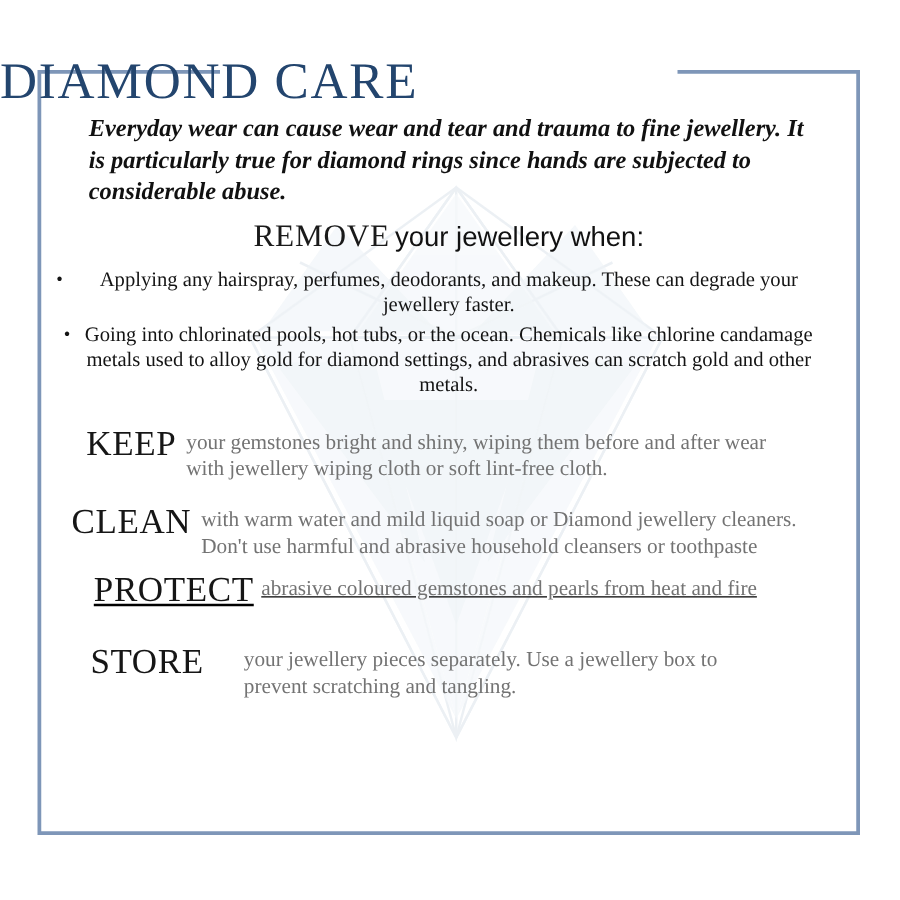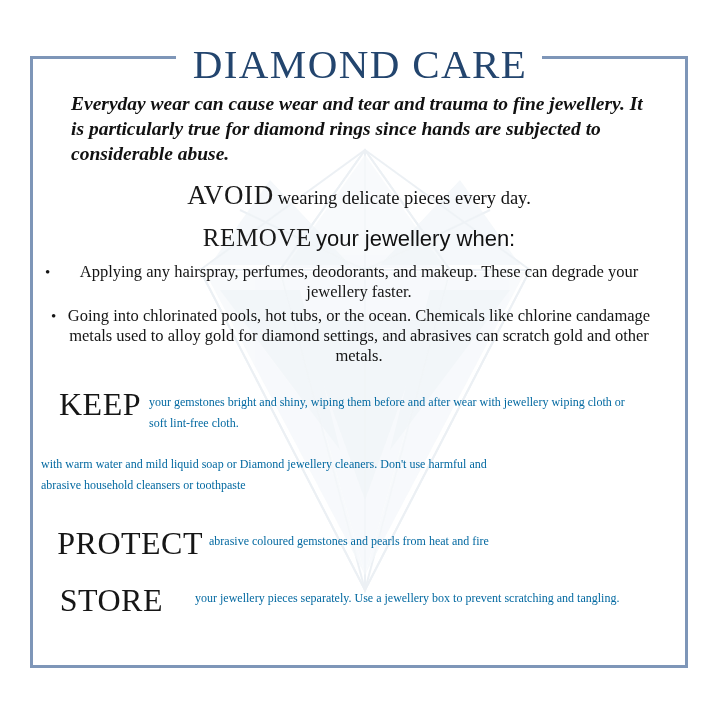--- a/index.html
+++ b/index.html
@@ -55,21 +55,20 @@
     height: 26px;
     background: #ffffff;
     z-index: 2;
   }
 
   #page-title {
     position: absolute;
     left: 0;
     right: 0;
     top: 41px;
-    text-align: center;
     z-index: 3;
     color: #23456e;
     font-family: "Liberation Serif", serif;
     font-size: 41px;
     line-height: 46px;
     letter-spacing: 1.4px;
     white-space: nowrap;
   }
 
   #content {
@@ -147,51 +146,51 @@
   
   .kv-row {
     display: flex;
     align-items: flex-start;
     margin-top: 18px;
   }
   .kv-row .label {
     flex: 0 0 auto;
     text-align: right;
     font-family: "Liberation Serif", serif;
-    font-size: 32px;
+    font-size: 28px;
     line-height: 28px;
     letter-spacing: 0.5px;
     color: #161616;
     padding-top: 2px;
     white-space: nowrap;
   }
   .kv-row .body {
     flex: 1 1 auto;
     font-family: "Liberation Serif", serif;
-    font-size: 12px;
+    font-size: 17px;
     line-height: 20.5px;
-    color: #0369a1;
+    color: #737373;
     padding-left: 8px;
     padding-top: 4px;
   }
 
   
   #row-keep    { margin-top: 22px; }
   #row-keep    .label { width: 108px; }
   #row-keep    .body  { max-width: 492px; }
 
   #row-clean   { margin-top: 17px; }
   #row-clean   .label { width: 120px; }
   #row-clean   .body  { max-width: 488px; }
 
   #row-check   { margin-top: 19px; }
   #row-check   .label { width: 130px; }
   #row-check   .body  { padding-left: 14px; padding-top: 9px; }
 
-  #row-protect { margin-top: 32px; }
+  #row-protect { margin-top: 10px; text-decoration: underline; }
   #row-protect .label { width: 170px; }
   #row-protect .body  { padding-left: 6px; max-width: 430px; }
 
   #row-store   { margin-top: 27px; gap: 20px; }
   #row-store   .label { width: 130px; }
   #row-store   .body  { padding-left: 12px; max-width: 430px; }
 </style>
 </head>
 <body>
 
@@ -229,24 +228,20 @@
 
   <div id="frame"></div>
   <div id="title-mask"></div>
 
   <div id="page-title">DIAMOND CARE</div>
 
   <div id="content">
 
     <p class="intro">Everyday wear can cause wear and tear and trauma to fine jewellery. It is particularly true for diamond rings since hands are subjected to considerable abuse.</p>
 
-    <div class="centre-row">
-      <span class="kw">AVOID</span>
-      <span class="tail">wearing delicate pieces every day.</span>
-    </div>
 
     <div class="centre-row remove-row">
       <span class="kw kw-sm">REMOVE</span>
       <span class="tail-sans">your jewellery when:</span>
     </div>
 
     <ul class="bullets">
       <li>
         <span class="dot">•</span>
         <span>Applying any hairspray, perfumes, deodorants, and makeup. These can degrade your jewellery faster.</span>
@@ -256,20 +251,21 @@
         <span>Going into chlorinated pools, hot tubs, or the ocean. Chemicals like chlorine candamage metals used to alloy gold for diamond settings, and abrasives can scratch gold and other metals.</span>
       </li>
     </ul>
 
     <div class="kv-row" id="row-keep">
       <div class="label">KEEP</div>
       <div class="body">your gemstones bright and shiny, wiping them before and after wear with jewellery wiping cloth or soft lint-free cloth.</div>
     </div>
 
     <div class="kv-row" id="row-clean">
+      <div class="label">CLEAN</div>
       <div class="body">with warm water and mild liquid soap or Diamond jewellery cleaners. Don't use harmful and abrasive household cleansers or toothpaste</div>
     </div>
 
 
     <div class="kv-row" id="row-protect">
       <div class="label">PROTECT</div>
       <div class="body">abrasive coloured gemstones and pearls from heat and fire</div>
     </div>
 
     <div class="kv-row" id="row-store">

